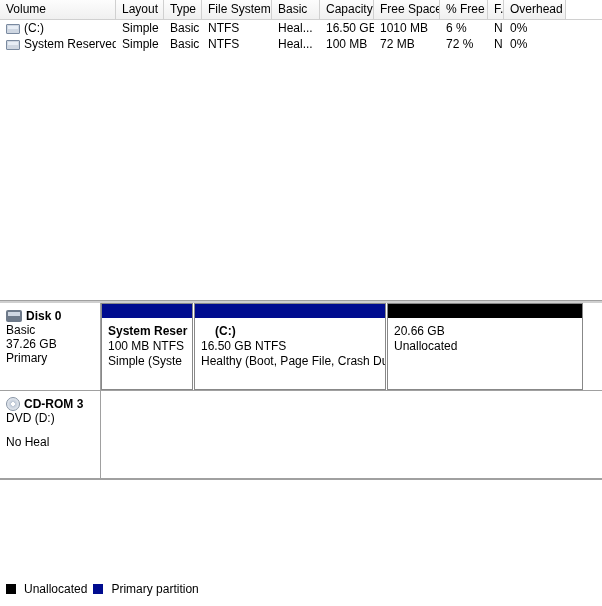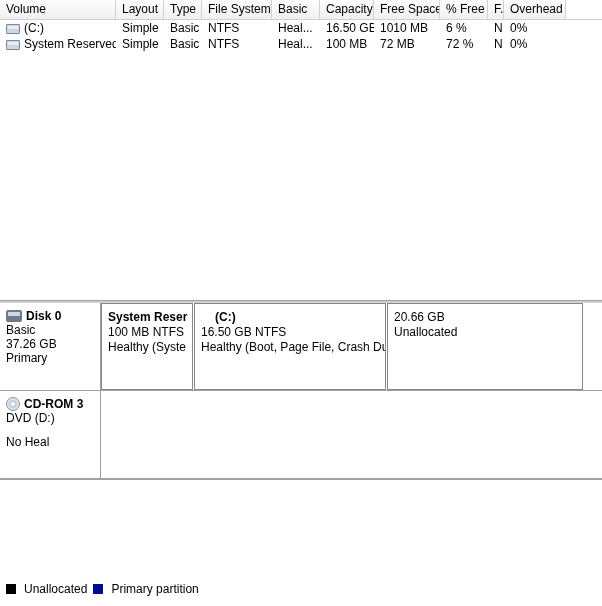--- a/index.html
+++ b/index.html
@@ -107,21 +107,21 @@
 }
 .disk-parts {
   flex: 1;
   display: flex;
   padding: 0;
 }
 .part {
   border: 1px solid #888;
   margin: 0 1px 0 0;
   display: flex;
-  flex-direction: row;
+  flex-direction: column;
 }
 .part-bar {
   height: 14px;
 }
 .bar-blue { background: #000c8f; }
 .bar-black { background: #000; }
 .part-body {
   padding: 6px 6px;
   font-size: 12px;
   line-height: 1.25;
@@ -217,21 +217,21 @@
       <div>Basic</div>
       <div>37.26 GB</div>
       <div>Primary</div>
     </div>
     <div class="disk-parts">
       <div class="part" style="width:92px">
         <div class="part-bar bar-blue"></div>
         <div class="part-body">
           <div class="pname">System Reser</div>
           <div>100 MB NTFS</div>
-          <div>Healthy (Syste</div>
+          <div>Simple (Syste</div>
         </div>
       </div>
       <div class="part" style="width:192px">
         <div class="part-bar bar-blue"></div>
         <div class="part-body">
           <div class="pname" style="padding-left:14px">(C:)</div>
           <div>16.50 GB NTFS</div>
           <div>Healthy (Boot, Page File, Crash Du</div>
         </div>
       </div>

